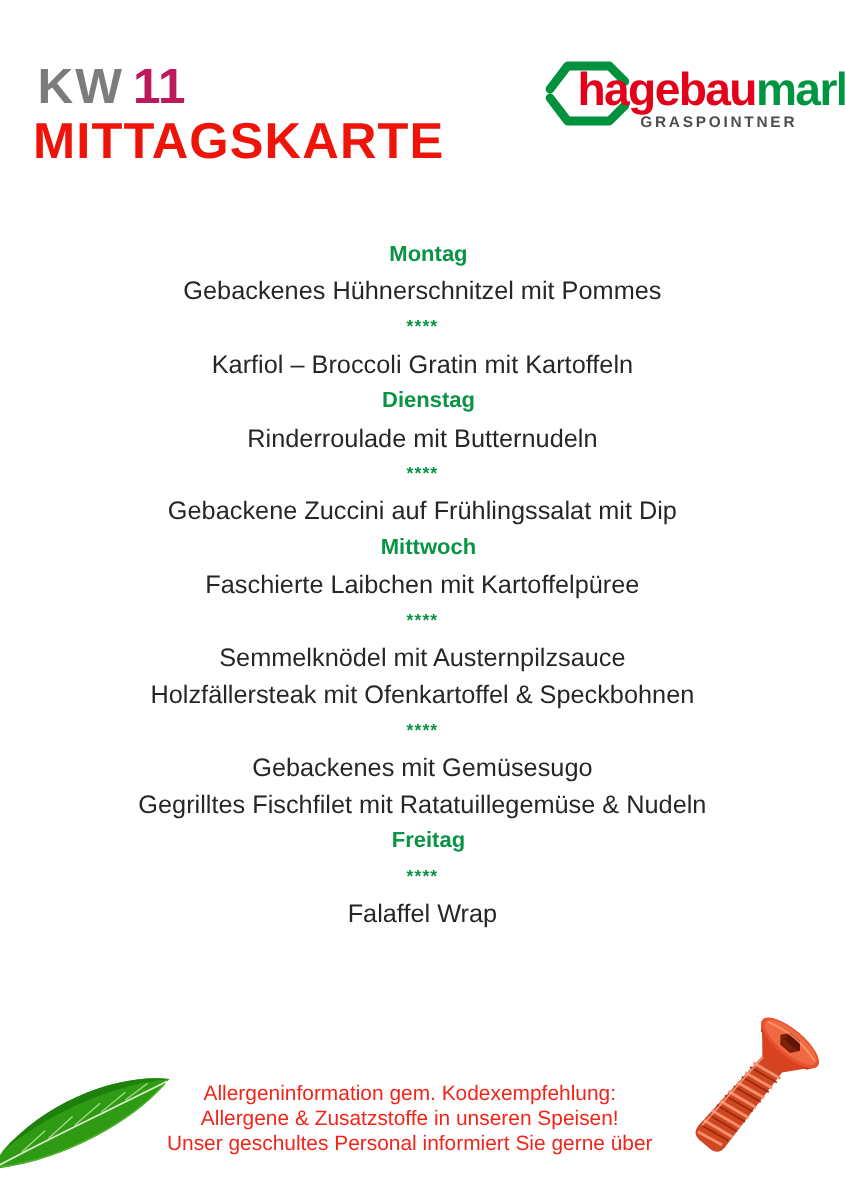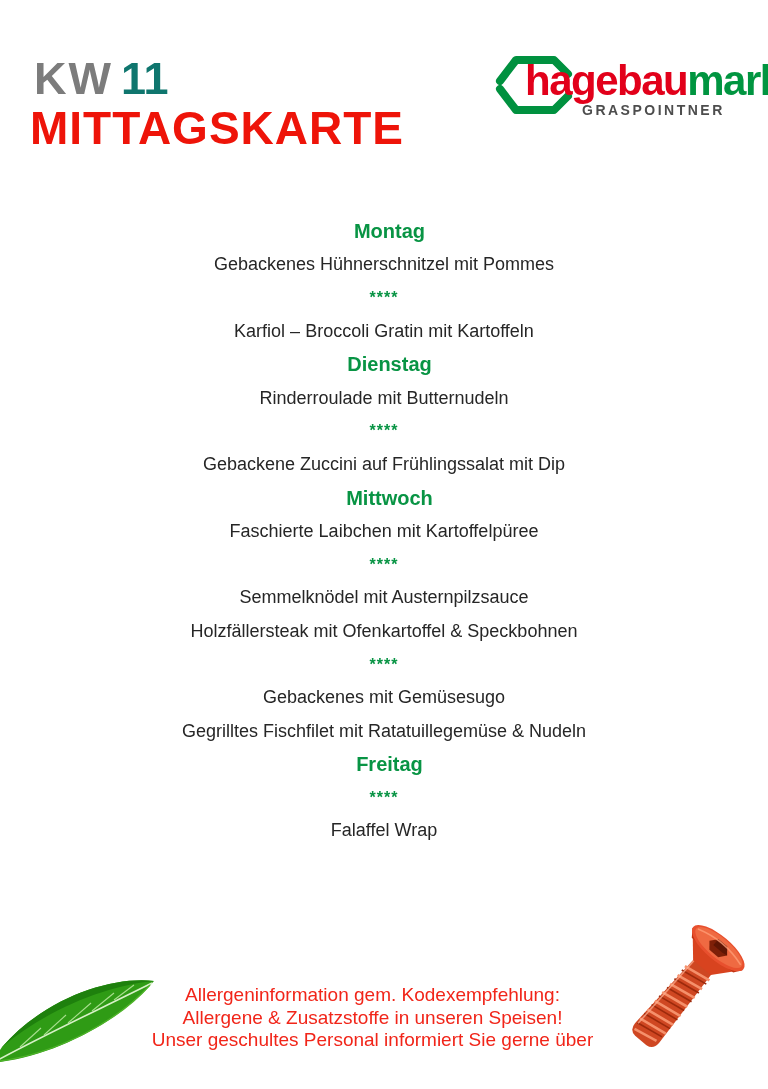--- a/index.html
+++ b/index.html
@@ -16,21 +16,21 @@
   .kw-line {
     position: absolute;
     left: 34px;
     top: 56px;
     font-size: 45px;
     font-weight: bold;
     color: #7c7c7c;
     letter-spacing: 2px;
     line-height: 1;
   }
-  .kw-line .week-num { color: #0f766e; margin-left: 8px; letter-spacing: 0; }
+  .kw-line .week-num { color: #be185d; margin-left: 8px; letter-spacing: 0; }
   .main-title {
     position: absolute;
     left: 30px;
     top: 105px;
     font-size: 46px;
     font-weight: bold;
     color: #ee1409;
     letter-spacing: 1px;
     line-height: 1;
   }
@@ -64,21 +64,21 @@
   
   .menu { position: absolute; top: 215px; left: 0; width: 768px; }
   .line {
     height: 33.3px;
     display: flex;
     align-items: center;
     justify-content: center;
     white-space: nowrap;
   }
   .day   { color: #089444; font-weight: bold; font-size: 20px; margin-left: 11px; }
-  .dish  { color: #262626; font-size: 18px; }
+  .dish  { color: #262626; font-size: 23px; }
   .stars { color: #089444; font-weight: bold; font-size: 16px; letter-spacing: 1px; }
 
   
   .allergen {
     position: absolute;
     top: 984px;
     left: 0;
     width: 745px;
     text-align: center;
     color: #f12519;

